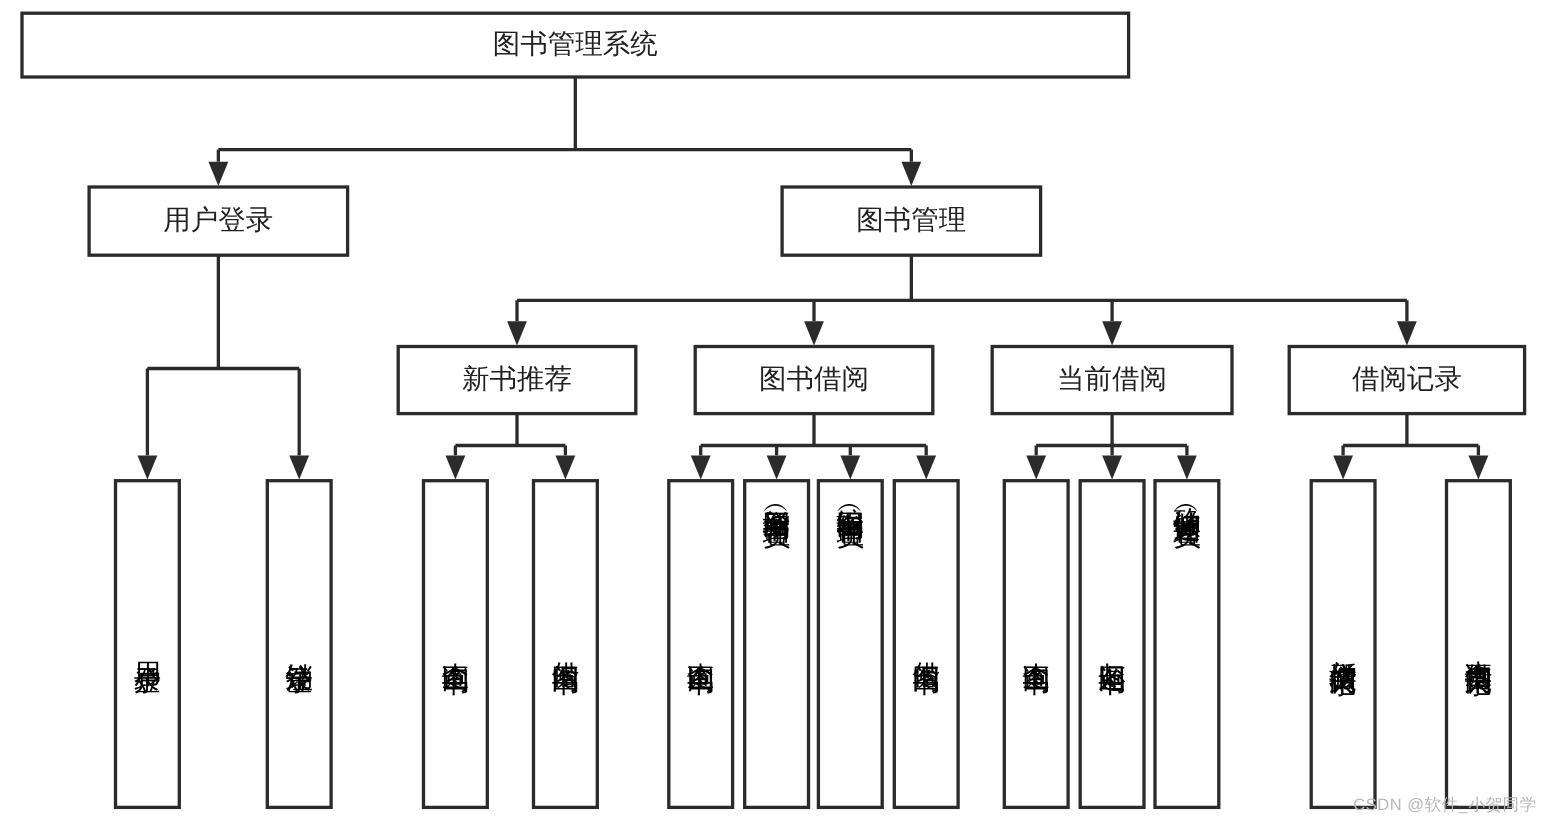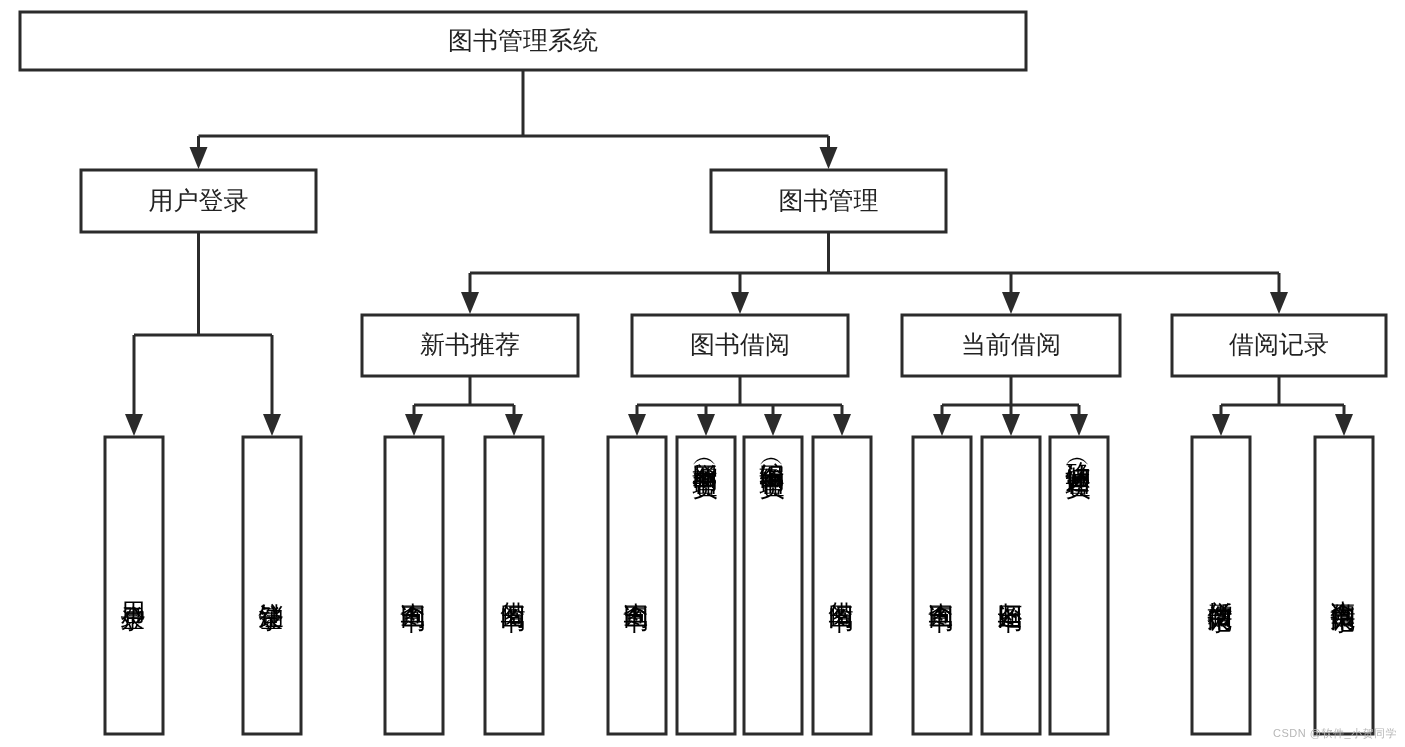--- a/index.html
+++ b/index.html
@@ -23,21 +23,21 @@
     letter-spacing:2px;white-space:nowrap;
   }
   .vlabel-wrap{
     width:100%;height:100%;display:flex;
     align-items:center;justify-content:center;
   }
   .vlabel-wrap.top{align-items:flex-start;padding-top:4px;box-sizing:border-box;}
   .watermark{
     position:absolute;right:8px;bottom:6px;
     font-family:"Liberation Sans","DejaVu Sans",sans-serif;
-    font-size:11px;color:#b7b7b7;letter-spacing:0.5px;
+    font-size:15px;color:#b7b7b7;letter-spacing:0.5px;
     white-space:nowrap;pointer-events:none;
   }
 </style>
 </head>
 <body>
 
 <svg id="chart-root" viewBox="0 0 1405 747" width="1405" height="747">
   <g id="edge-layer">
       <path class="connector" d="M 523 70 L 523 136"></path>
       <path class="connector" d="M 198.5 136 L 828.5 136"></path>

